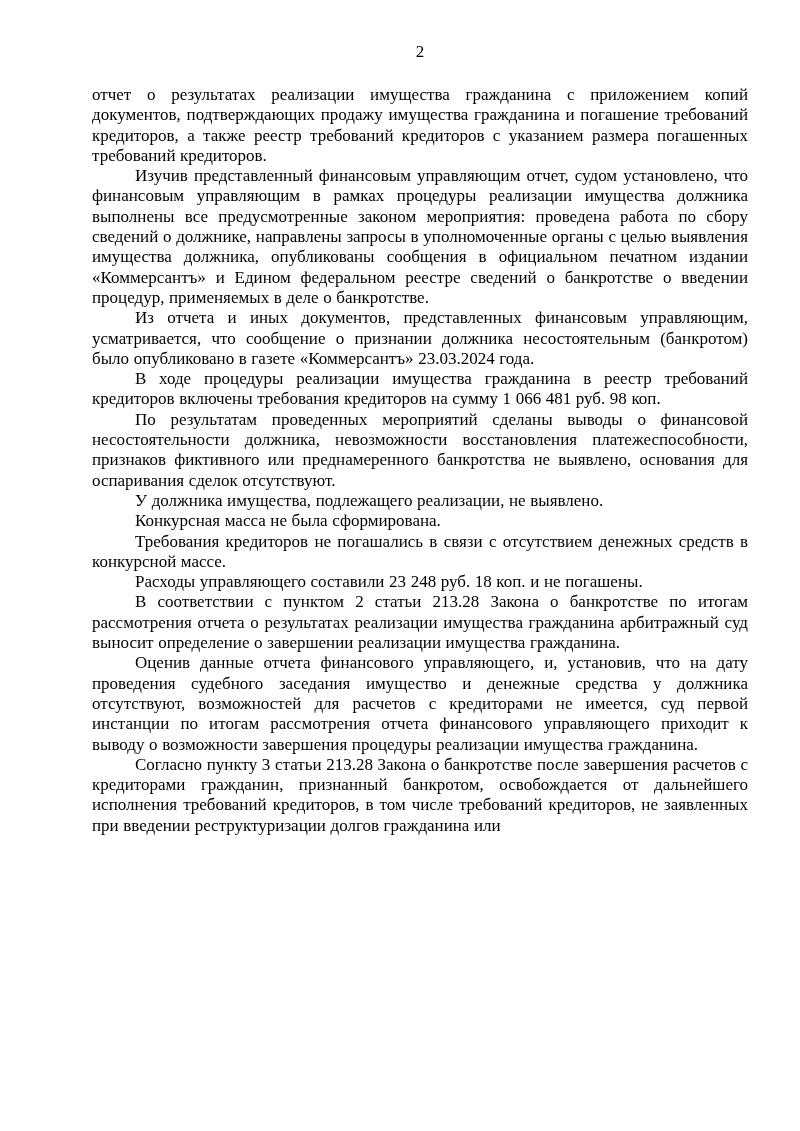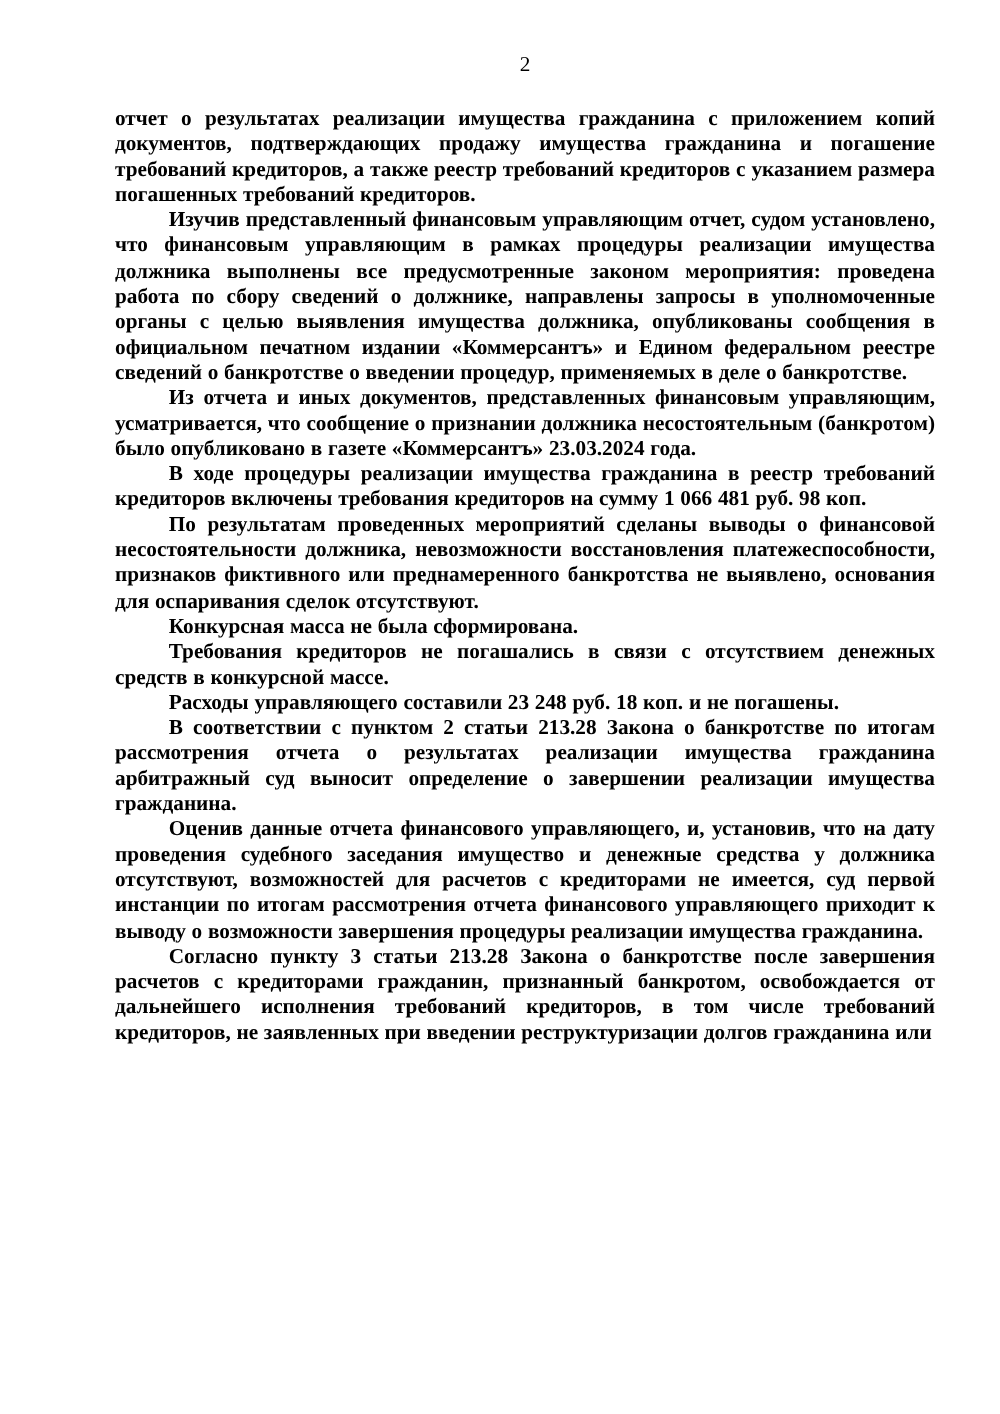--- a/index.html
+++ b/index.html
@@ -28,21 +28,20 @@
   }
   .doc-body {
     position: absolute;
     top: 85px;
     left: 92px;
     width: 656px;
     font-size: 17px;
     line-height: 20.3px;
     text-align: justify;
     word-spacing: 0.02em;
-    font-weight: bold;
   }
   .doc-body p {
     margin: 0;
     padding: 0;
     text-indent: 43px;
   }
   .doc-body p.continuation {
     text-indent: 0;
   }
 </style>
@@ -52,20 +51,21 @@
 <div class="page">
 
   <div class="page-number">2</div>
 
   <div class="doc-body">
     <p class="continuation">отчет о результатах реализации имущества гражданина с приложением копий документов, подтверждающих продажу имущества гражданина и погашение требований кредиторов, а также реестр требований кредиторов с указанием размера погашенных требований кредиторов.</p>
     <p>Изучив представленный финансовым управляющим отчет, судом установлено, что финансовым управляющим в рамках процедуры реализации имущества должника выполнены все предусмотренные законом мероприятия: проведена работа по сбору сведений о должнике, направлены запросы в уполномоченные органы с целью выявления имущества должника, опубликованы сообщения в официальном печатном издании «Коммерсантъ» и Едином федеральном реестре сведений о банкротстве о введении процедур, применяемых в деле о банкротстве.</p>
     <p>Из отчета и иных документов, представленных финансовым управляющим, усматривается, что сообщение о признании должника несостоятельным (банкротом) было опубликовано в газете «Коммерсантъ» 23.03.2024 года.</p>
     <p>В ходе процедуры реализации имущества гражданина в реестр требований кредиторов включены требования кредиторов на сумму 1 066 481 руб. 98 коп.</p>
     <p>По результатам проведенных мероприятий сделаны выводы о финансовой несостоятельности должника, невозможности восстановления платежеспособности, признаков фиктивного или преднамеренного банкротства не выявлено, основания для оспаривания сделок отсутствуют.</p>
+    <p>У должника имущества, подлежащего реализации, не выявлено.</p>
     <p>Конкурсная масса не была сформирована.</p>
     <p>Требования кредиторов не погашались в связи с отсутствием денежных средств в конкурсной массе.</p>
     <p>Расходы управляющего составили 23 248 руб. 18 коп. и не погашены.</p>
     <p>В соответствии с пунктом 2 статьи 213.28 Закона о банкротстве по итогам рассмотрения отчета о результатах реализации имущества гражданина арбитражный суд выносит определение о завершении реализации имущества гражданина.</p>
     <p>Оценив данные отчета финансового управляющего, и, установив, что на дату проведения судебного заседания имущество и денежные средства у должника отсутствуют, возможностей для расчетов с кредиторами не имеется, суд первой инстанции по итогам рассмотрения отчета финансового управляющего приходит к выводу о возможности завершения процедуры реализации имущества гражданина.</p>
     <p>Согласно пункту 3 статьи 213.28 Закона о банкротстве после завершения расчетов с кредиторами гражданин, признанный банкротом, освобождается от дальнейшего исполнения требований кредиторов, в том числе требований кредиторов, не заявленных при введении реструктуризации долгов гражданина или</p>
   </div>
 
 </div>
 

